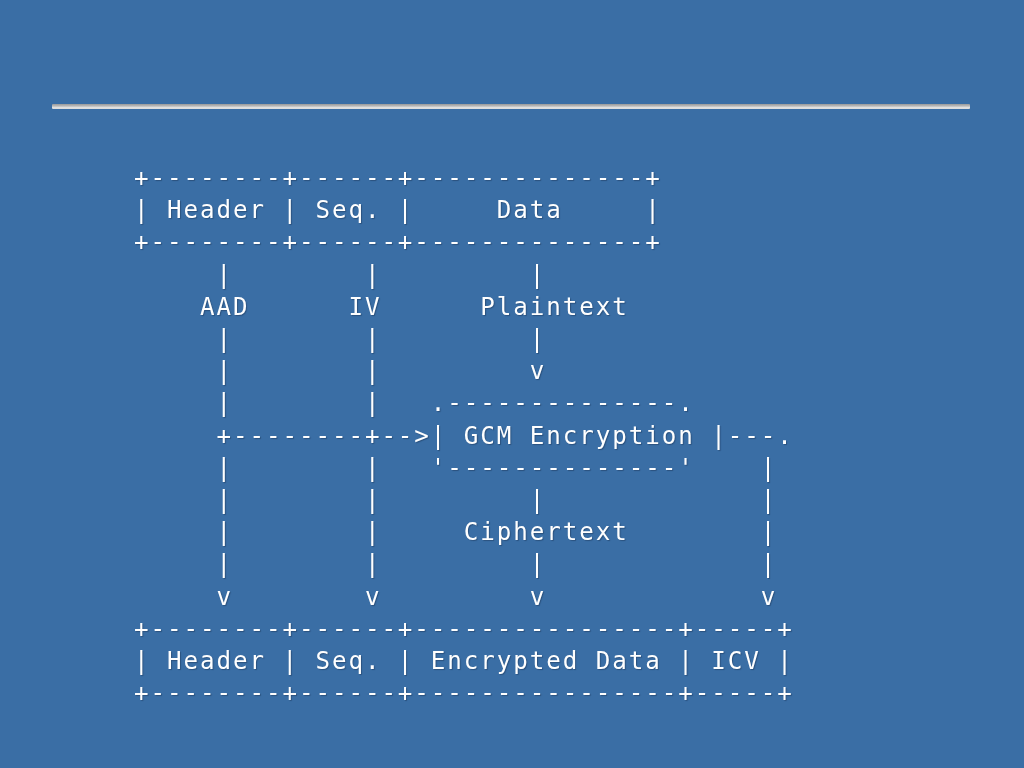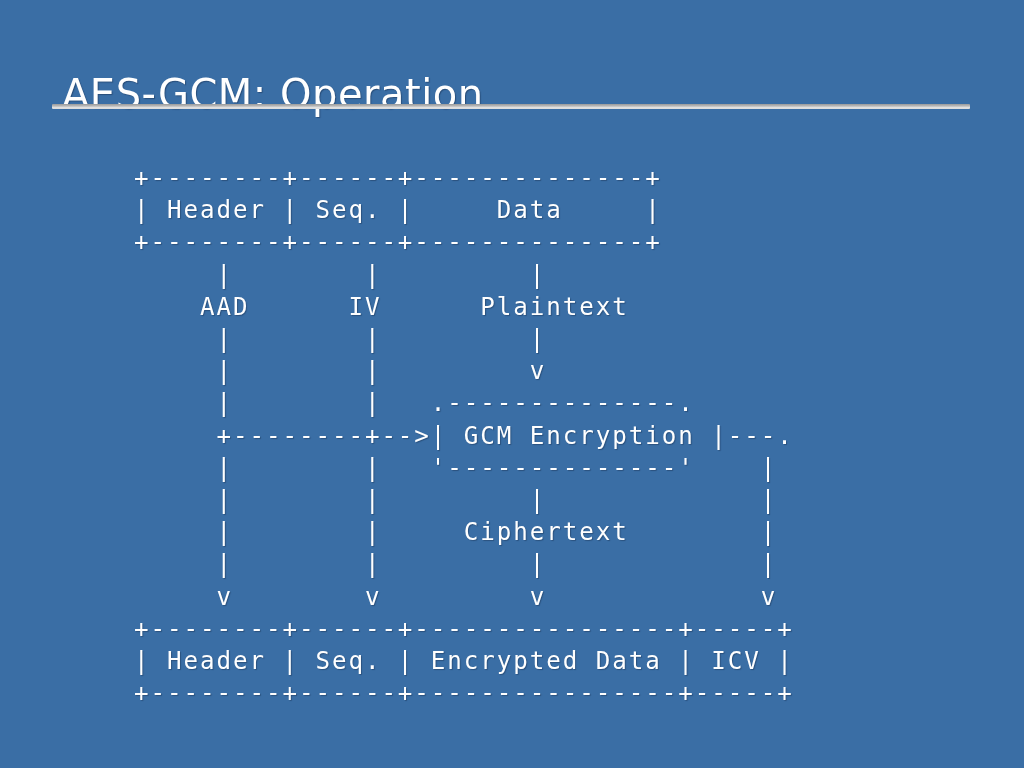--- a/index.html
+++ b/index.html
@@ -53,21 +53,20 @@
     color: #ffffff;
     white-space: pre;
     text-shadow: 1px 1px 1px rgba(20,40,70,0.40);
   }
 </style>
 </head>
 <body>
 
 <div class="slide">
 
-  <h1 class="slide-title">AES-GCM: Operation</h1>
 
   <div class="title-rule"></div>
 
   <pre class="ascii-art">+--------+------+--------------+
 | Header | Seq. |     Data     |
 +--------+------+--------------+
      |        |         |
     AAD      IV      Plaintext
      |        |         |
      |        |         v

